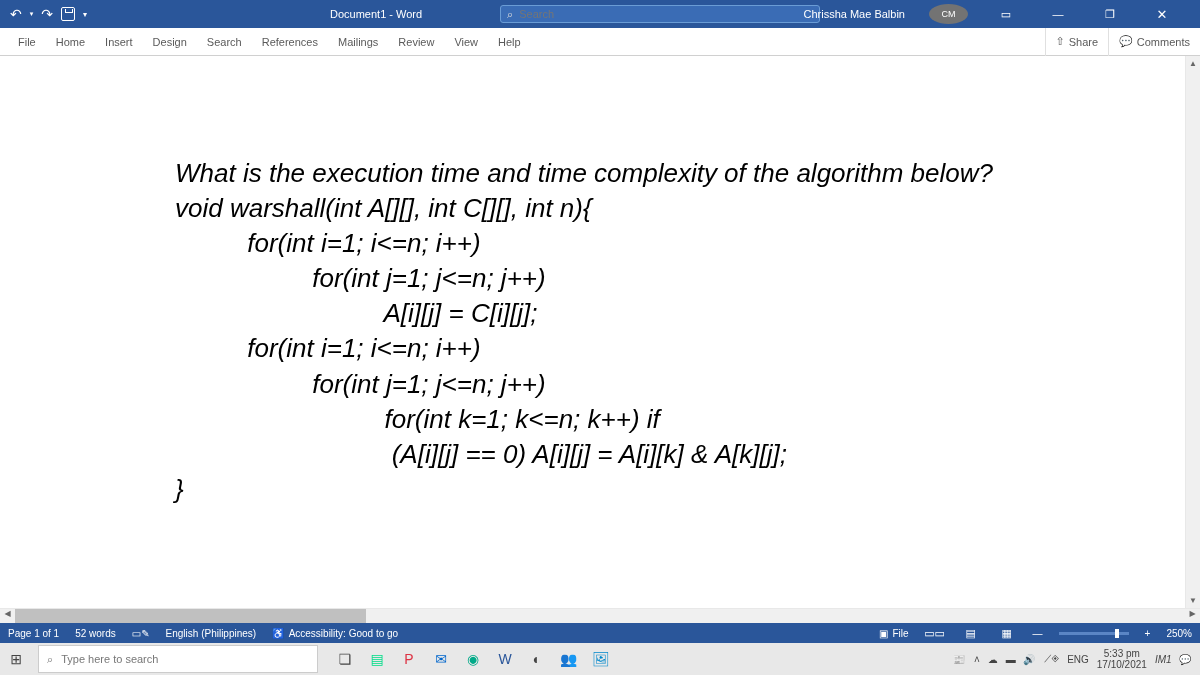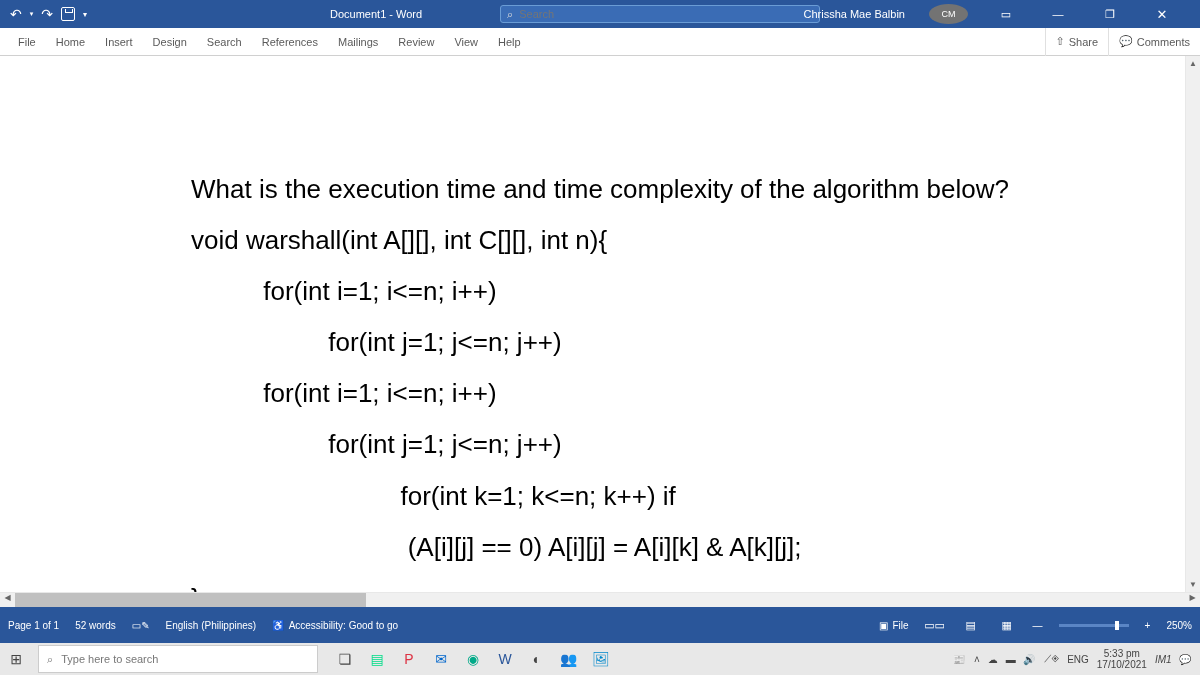--- a/index.html
+++ b/index.html
@@ -17,30 +17,30 @@
 .user-name { font-size: 11px; }
 .avatar { width: 39px; height: 20px; border-radius: 50%; background: #737373; color: #fff; font-size: 9px; display: flex; align-items: center; justify-content: center; }
 .win-btn { width: 28px; height: 28px; display: flex; align-items: center; justify-content: center; color: #fff; font-size: 11px; }
 .ribbon-tabs { height: 28px; background: #fff; border-bottom: 1px solid #d0d0d0; display: flex; align-items: center; font-size: 11px; padding-left: 8px; position: relative; }
 .ribbon-tabs .tab { padding: 0 10px; height: 100%; display: flex; align-items: center; cursor: pointer; color: #5a5a5a; }
 .ribbon-actions { position: absolute; right: 0; display: flex; gap: 0; }
 .ribbon-act { padding: 0 10px; height: 28px; display: flex; align-items: center; gap: 4px; font-size: 11px; color: #5a5a5a; border-left: 1px solid #e0e0e0; cursor: pointer; }
 .doc-wrap { flex: 1; display: flex; overflow: hidden; background: #fff; }
 .doc-area { flex: 1; overflow: hidden; position: relative; }
 .page-content { padding: 100px 165px 0 175px; font-family: Calibri, sans-serif; font-size: 26px; line-height: 1.35; color: #000; }
-.page-content p { margin: 16px; white-space: pre; }
+.page-content p { margin: 0; white-space: pre; font-style: italic; }
 .vscroll { width: 15px; background: #f0f0f0; border-left: 1px solid #e8e8e8; position: relative; }
 .vscroll-up, .vscroll-down { position: absolute; width: 100%; height: 15px; font-size: 8px; text-align: center; line-height: 15px; color: #666; cursor: pointer; background: #f0f0f0; }
 .vscroll-up { top: 0; }
 .vscroll-down { bottom: 0; }
 .hscroll-row { height: 15px; background: #f0f0f0; border-top: 1px solid #e8e8e8; display: flex; align-items: center; }
 .hscroll-btn { width: 15px; height: 15px; font-size: 8px; text-align: center; color: #666; cursor: pointer; }
 .hscroll-track { flex: 1; height: 100%; position: relative; }
 .hscroll-thumb { position: absolute; left: 0; width: 30%; height: 100%; background: #c0c0c0; }
-.status-bar { height: 36px; background: #2a569a; color: #fff; display: flex; align-items: center; font-size: 10px; padding: 8px 8px; gap: 16px; }
+.status-bar { height: 20px; background: #2a569a; color: #fff; display: flex; align-items: center; font-size: 10px; padding: 8px 8px; gap: 16px; }
 .status-bar .sep { flex: 1; }
 .status-item { display: flex; align-items: center; gap: 4px; cursor: pointer; }
 .view-btn { width: 20px; height: 18px; display: flex; align-items: center; justify-content: center; cursor: pointer; font-size: 11px; }
 .zoom-slider { width: 70px; height: 3px; background: #5a85c5; position: relative; }
 .zoom-slider::after { content: ''; position: absolute; right: 10px; top: -3px; width: 4px; height: 9px; background: #fff; }
 .taskbar { height: 32px; background: #e8e8e8; display: flex; align-items: center; font-size: 11px; color: #444; padding-right: 8px; gap: 6px; }
 .win-start { width: 32px; height: 32px; display: flex; align-items: center; justify-content: center; font-size: 14px; cursor: pointer; }
 .tb-search { flex: 0 0 280px; height: 28px; background: #fff; border: 1px solid #ccc; display: flex; align-items: center; padding: 0 8px; gap: 8px; color: #777; }
 .tb-icons { display: flex; gap: 2px; margin-left: 6px; }
 .tb-icon { width: 30px; height: 28px; display: flex; align-items: center; justify-content: center; font-size: 14px; cursor: pointer; }
@@ -101,20 +101,21 @@
   </div>
 </div>
 
 <div class="doc-wrap">
   <div class="doc-area">
     <div class="page-content">
       <p>What is the execution time and time complexity of the algorithm below?</p>
       <p>void warshall(int A[][], int C[][], int n){</p>
       <p>          for(int i=1; i&lt;=n; i++)</p>
       <p>                   for(int j=1; j&lt;=n; j++)</p>
+      <p>                             A[i][j] = C[i][j];</p>
       <p></p>
       <p>          for(int i=1; i&lt;=n; i++)</p>
       <p>                   for(int j=1; j&lt;=n; j++)</p>
       <p>                             for(int k=1; k&lt;=n; k++) if</p>
       <p>                              (A[i][j] == 0) A[i][j] = A[i][k] &amp; A[k][j];</p>
       <p>}</p>
     </div>
   </div>
   <div class="vscroll">
     <div class="vscroll-up">▲</div>

